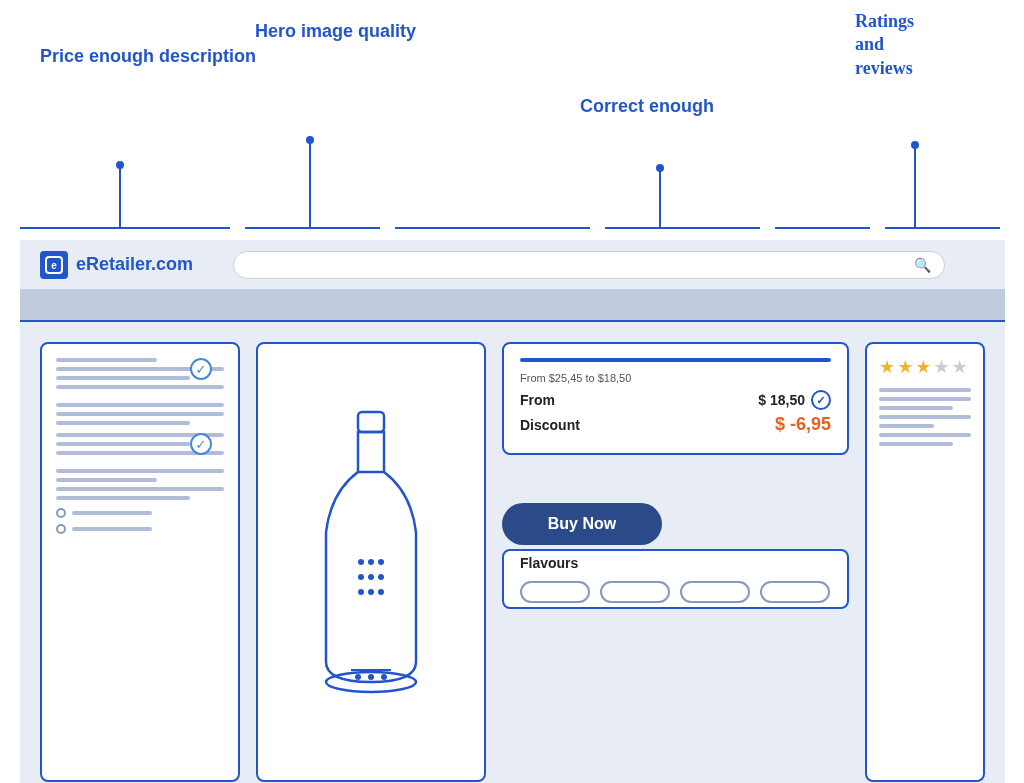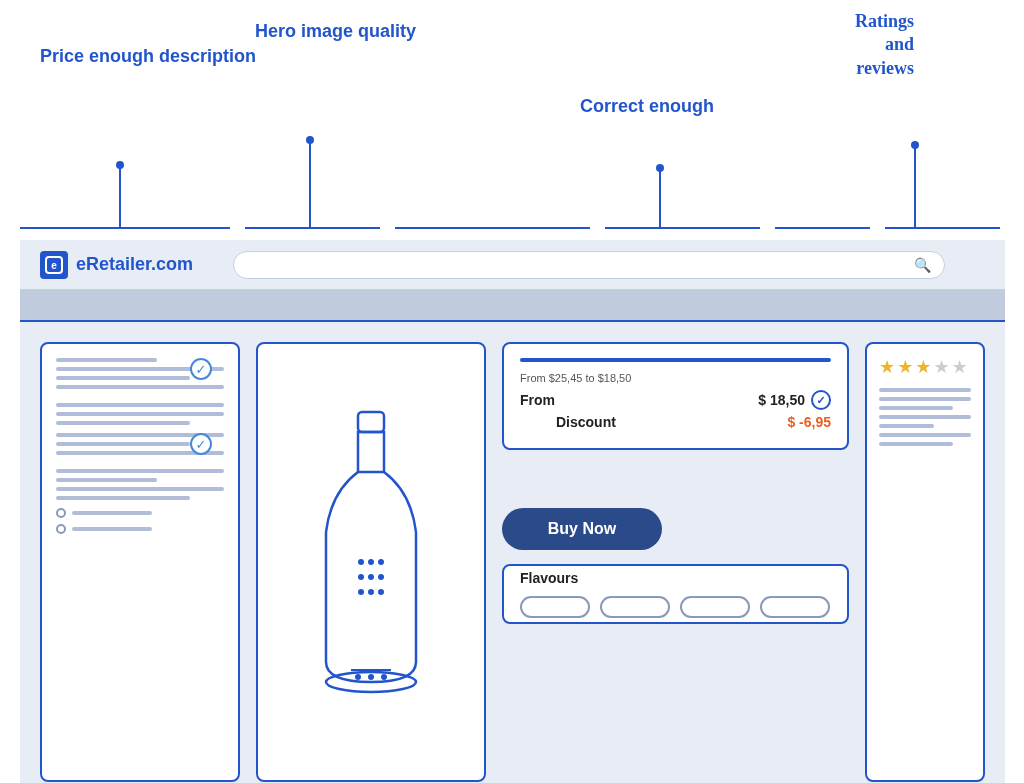--- a/index.html
+++ b/index.html
@@ -10,21 +10,21 @@
       height: 783px;
       overflow: hidden;
       position: relative;
     }
 
     .annotation-label {
       position: absolute;
       color: #2255cc;
       font-size: 18px;
       font-weight: 600;
-      text-align: right;
+      text-align: left;
       line-height: 1.3;
     }
 
     
     .browser-topbar {
       background: #e8edf5;
       height: 50px;
       display: flex;
       align-items: center;
       padding: 0 20px;
@@ -172,21 +172,21 @@
       display: flex;
       align-items: center;
       justify-content: center;
     }
 
     
     .right-area {
       flex: 1;
       display: flex;
       flex-direction: column;
-      gap: 14px;
+      gap: 4px;
     }
 
     
     .title-panel {
       background: #fff;
       border: 2px solid #2255cc;
       border-radius: 8px;
       padding: 14px 16px;
       position: relative;
     }
@@ -224,26 +224,25 @@
       color: #222;
       display: flex;
       align-items: center;
       gap: 6px;
     }
 
     .discount-label {
       font-weight: 700;
       font-size: 14px;
       color: #222;
-      margin-left: 36px;
     }
 
     .discount-value {
       font-weight: 700;
-      font-size: 14px;
+      font-size: 18px;
       color: #e86020;
     }
 
     .check-blue {
       width: 20px;
       height: 20px;
       border-radius: 50%;
       border: 2px solid #2255cc;
       display: inline-flex;
       align-items: center;

